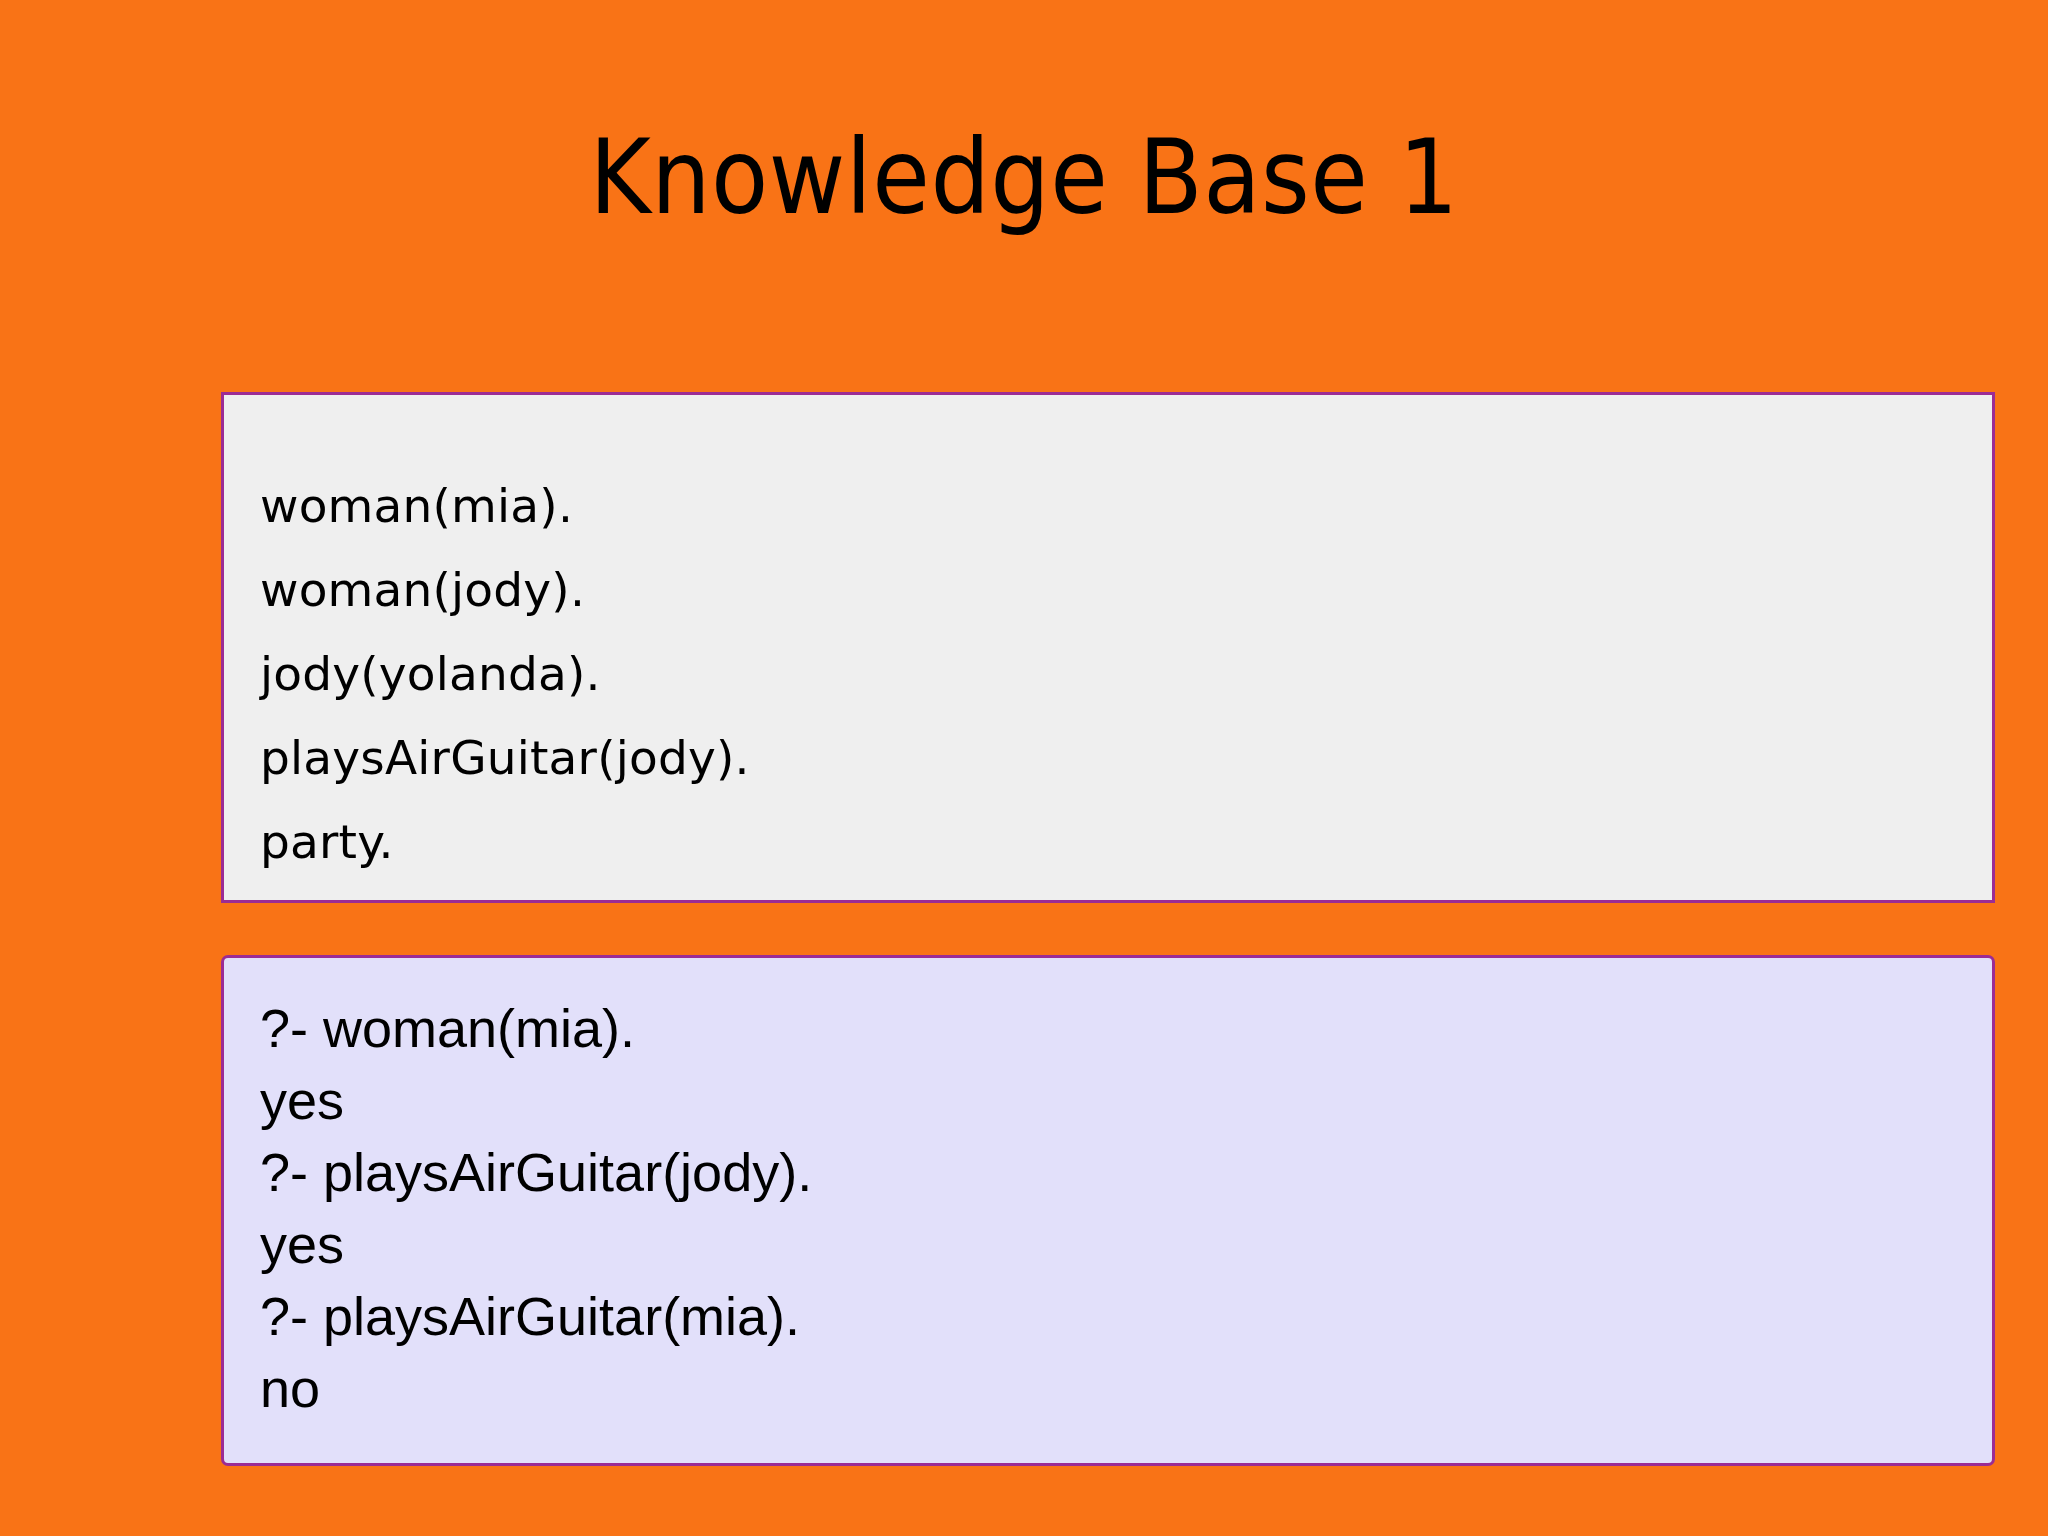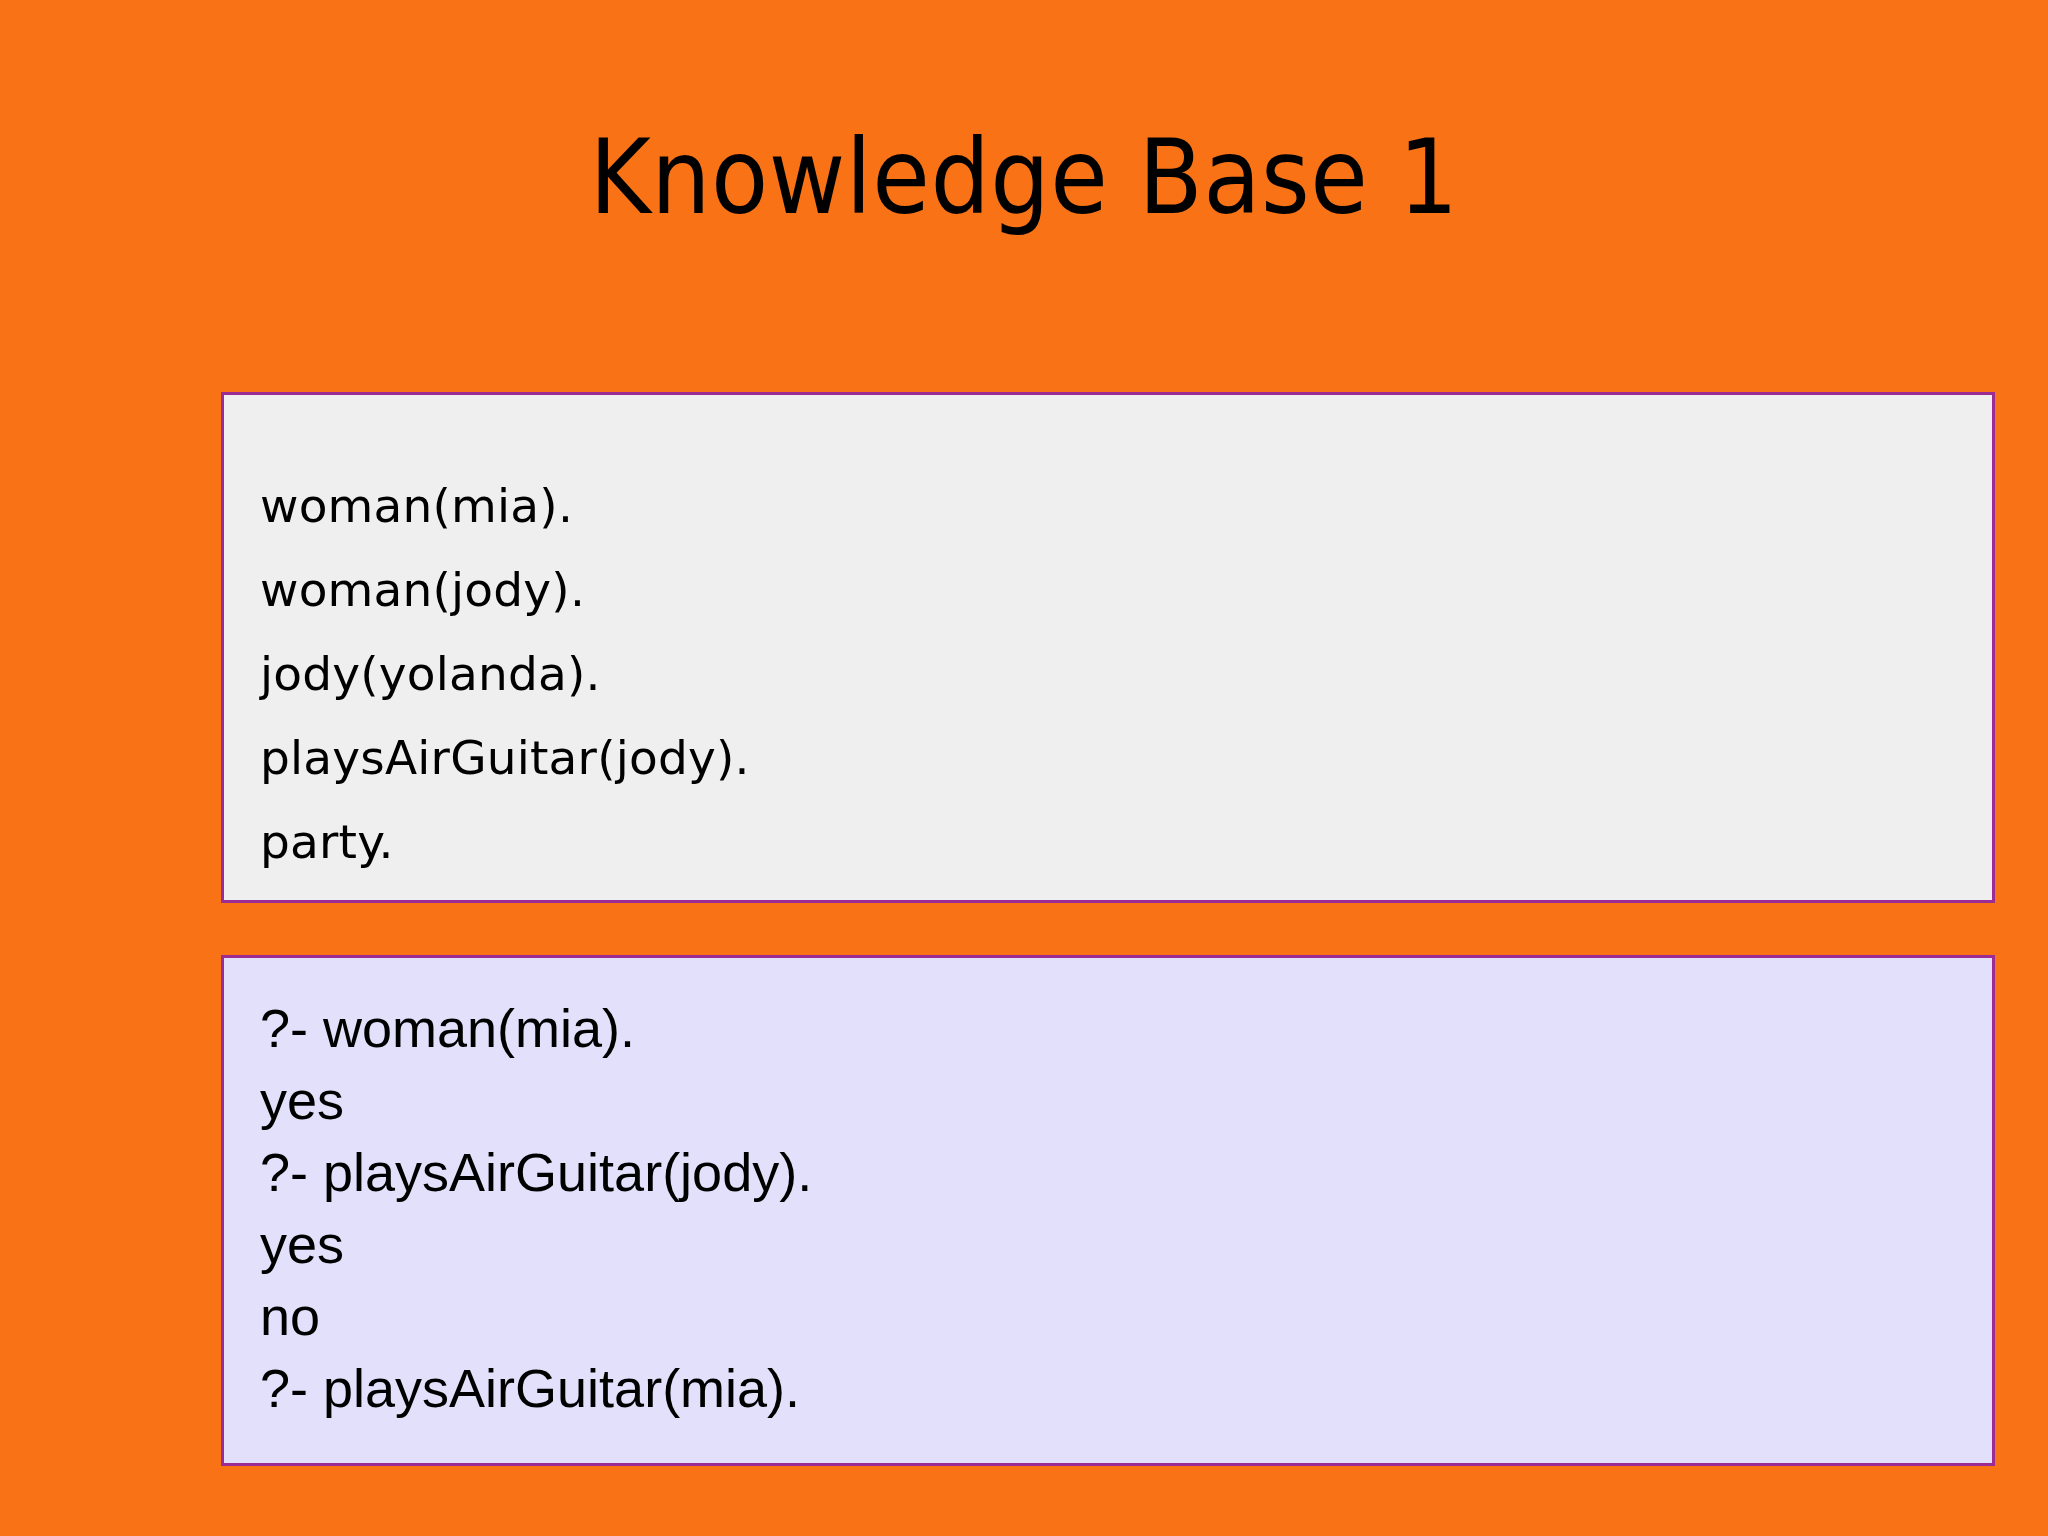--- a/index.html
+++ b/index.html
@@ -66,20 +66,21 @@
     line-height: 84px;
     letter-spacing: 0.2px;
   }
 
   
   .query-box {
     top: 955px;
     height: 511px;
     background: #E2E0FA;
     padding: 34px 0 0 36px;
+    border-radius: 7px;
   }
   .query-box .code-line {
     font-family: "Liberation Sans", sans-serif;
     font-weight: 400;
     font-size: 54px;
     line-height: 72px;
     letter-spacing: 0px;
   }
 </style>
 </head>
@@ -95,17 +96,17 @@
     <div class="code-line">jody(yolanda).</div>
     <div class="code-line">playsAirGuitar(jody).</div>
     <div class="code-line">party.</div>
   </div>
 
   <div class="code-box query-box">
     <div class="code-line">?- woman(mia).</div>
     <div class="code-line">yes</div>
     <div class="code-line">?- playsAirGuitar(jody).</div>
     <div class="code-line">yes</div>
+    <div class="code-line">?- playsAirGuitar(mia).</div>
     <div class="code-line">no</div>
-    <div class="code-line">?- playsAirGuitar(mia).</div>
   </div>
 
 </div>
 
 </body></html>

